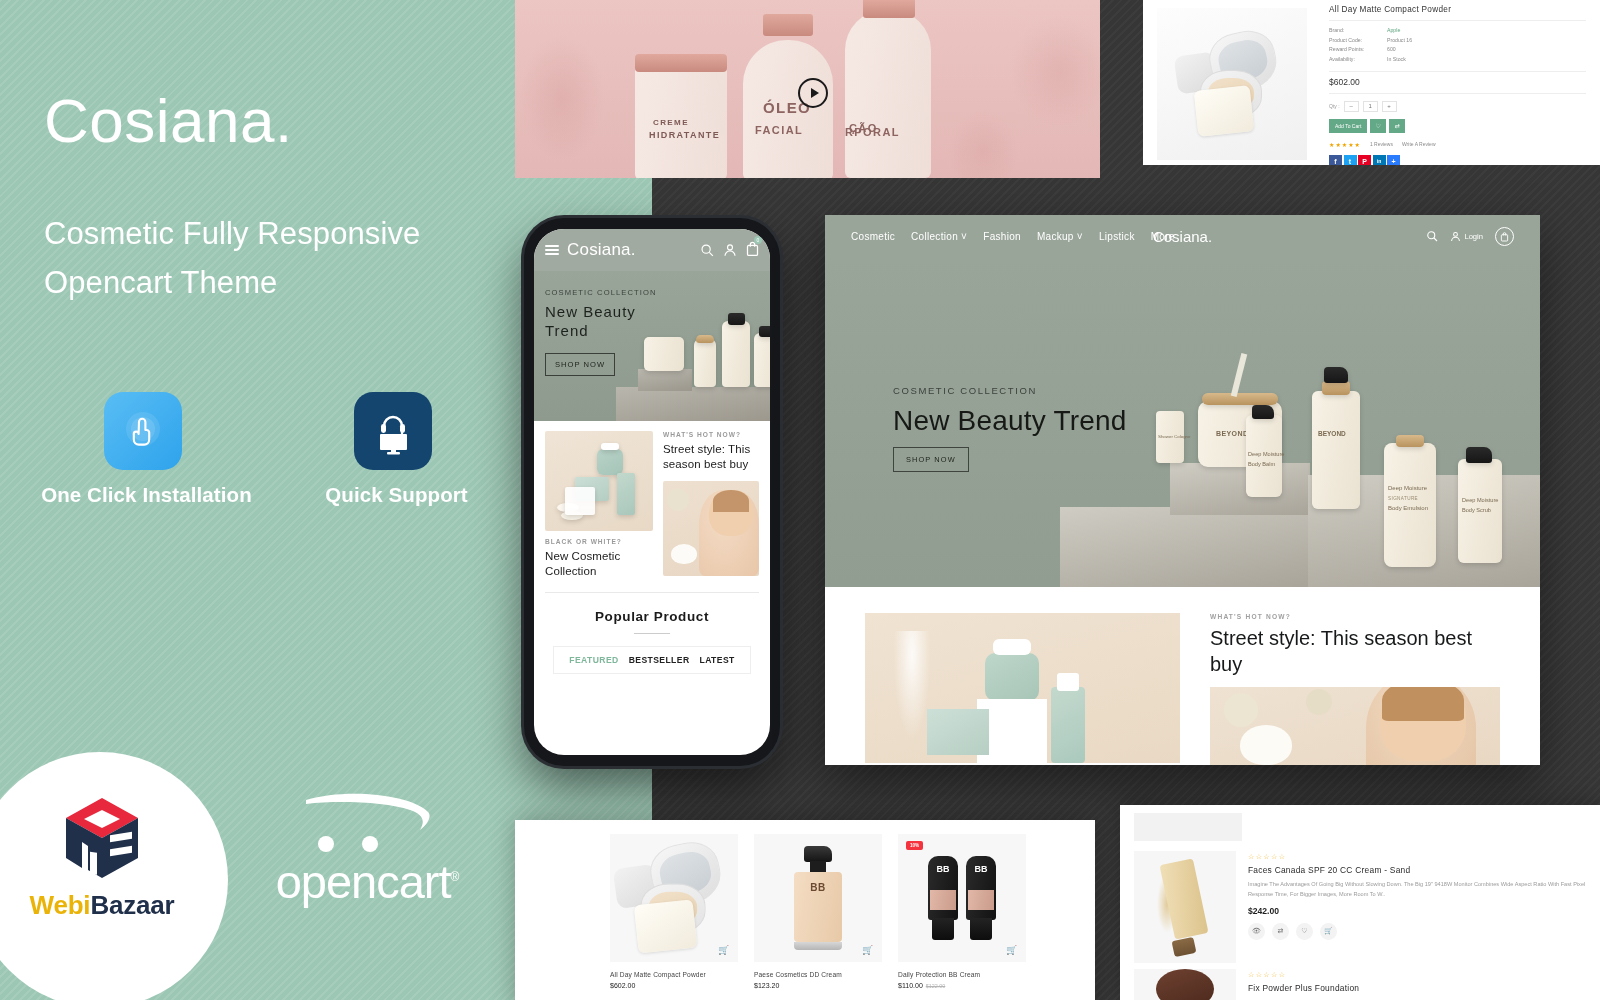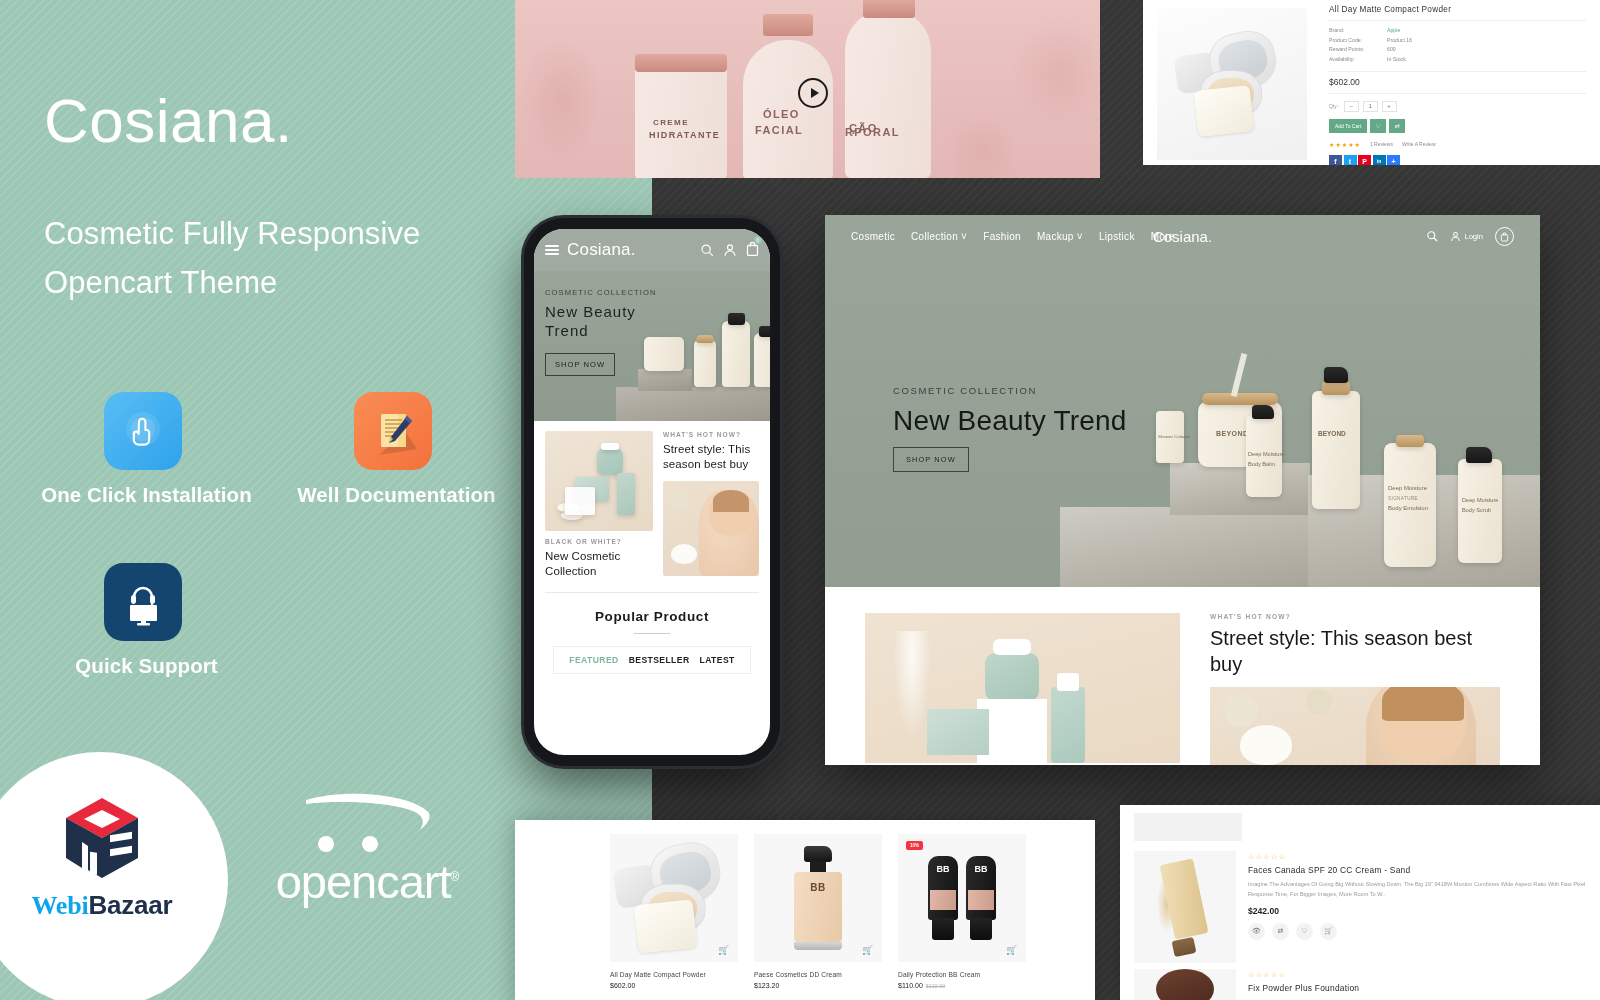--- a/index.html
+++ b/index.html
@@ -67,21 +67,21 @@
   .ic-support { background: #13456f; }
 
   .psd-text { color:#31c5f4; font-size: 43px; font-weight: 700; font-family:"Liberation Serif", serif; letter-spacing:-1px;}
 
   
   .wb-logo {
     position: absolute; left: 22px; top: 790px;
     width: 160px; display: flex; flex-direction: column; align-items: center;
   }
   .wb-name { font-size: 26px; font-weight: 700; margin-top: 4px; letter-spacing: -0.2px;}
-  .wb-name .a { color: #0ea5e9; font-family: Liberation Serif, serif; }
+  .wb-name .a { color: #eab308; }
   .wb-name .b { color: #20304a; }
 
   .oc-logo {
     position: absolute; left: 262px; top: 790px;
     width: 210px; display: flex; flex-direction: column; align-items: center;
   }
   .oc-name { font-size: 47px; color: #fff; font-weight: 400; letter-spacing: -1px; line-height: 1; }
   .oc-name sup { font-size: 12px; vertical-align: super; }
 
   
@@ -309,40 +309,20 @@
       <div class="ficon ic-oneclick">
         <svg width="46" height="46" viewBox="0 0 46 46">
           <circle cx="23" cy="21" r="17" fill="#ffffff" opacity="0.10"></circle>
           <circle cx="23" cy="21" r="12" fill="#ffffff" opacity="0.12"></circle>
           <path d="M19 14 a3.2 3.2 0 0 1 6.4 0 v8 h1.2 a2.6 2.6 0 0 1 2.6 2.6 v7 a5 5 0 0 1 -5 5 h-5.4 a5 5 0 0 1 -5 -5 v-5.6 a2.4 2.4 0 0 1 4.8 0 z" fill="none" stroke="#ffffff" stroke-width="2.1" stroke-linejoin="round"></path>
         </svg>
       </div>
       <div class="flabel">One Click Installation</div>
     </div>
 
-    <div class="feature">
-      <div class="ficon ic-doc">
-        <svg width="52" height="52" viewBox="0 0 52 52">
-          <path d="M38 26 L50 44 L12 50 Z" fill="#000000" opacity="0.13"></path>
-          <rect x="14" y="9" width="25" height="33" rx="1.5" fill="#fbe3a6"></rect>
-          <rect x="31" y="9" width="8" height="33" fill="#f6d98c"></rect>
-          <g stroke="#c79a4a" stroke-width="1.3">
-            <line x1="18" y1="15" x2="35" y2="15"></line>
-              <line x1="18" y1="19" x2="35" y2="19"></line>
-            <line x1="18" y1="23" x2="35" y2="23"></line>
-              <line x1="18" y1="27" x2="35" y2="27"></line>
-            <line x1="18" y1="31" x2="30" y2="31"></line>
-          </g>
-          <path d="M40 11 L45 16 L28 36 L22 38 L24 32 Z" fill="#2e3c6b"></path>
-          <path d="M40 11 L45 16 L42.5 18.5 L37.5 13.5 Z" fill="#4a5a94"></path>
-          <path d="M22 38 L24 32 L26 34 Z" fill="#f3c34b"></path>
-        </svg>
-      </div>
-      <div class="flabel">Well Documentation</div>
-    </div>
 
 
     <div class="feature">
       <div class="ficon ic-support">
         <svg width="52" height="52" viewBox="0 0 52 52">
           <path d="M17 21 a9 9 0 0 1 18 0" fill="none" stroke="#ffffff" stroke-width="2.6"></path>
           <rect x="14" y="19" width="5" height="9" rx="2.4" fill="#ffffff"></rect>
           <rect x="33" y="19" width="5" height="9" rx="2.4" fill="#ffffff"></rect>
           <path d="M35 27 v3 a4 4 0 0 1 -4 4 h-3" fill="none" stroke="#ffffff" stroke-width="2.2"></path>
           <circle cx="26.5" cy="34" r="2" fill="#ffffff"></circle>
@@ -386,21 +366,21 @@
 <div class="top-banner">
   <div class="tb-flora"></div>
 
   <div class="tb-bottle" style="left:120px;top:62px;width:92px;height:118px;border-radius:6px;"></div>
   <div class="tb-cap" style="left:120px;top:54px;width:92px;height:18px;"></div>
   <div class="tb-label" style="left:138px;top:118px;">CREME</div>
   <div class="tb-label" style="left:134px;top:130px;font-size:9px;">HIDRATANTE</div>
 
   <div class="tb-bottle" style="left:228px;top:40px;width:90px;height:140px;border-radius:44px 44px 6px 6px;"></div>
   <div class="tb-cap" style="left:248px;top:14px;width:50px;height:22px;border-radius:3px;"></div>
-  <div class="tb-label" style="left:248px;top:108px;font-size:11px;color:#8d6460;">ÓLEO</div>
+  <div class="tb-label" style="left:248px;top:99px;font-size:15px;color:#8d6460;">ÓLEO</div>
   <div class="tb-label" style="left:240px;top:124px;font-size:11px;color:#8d6460;">FACIAL</div>
 
   <div class="tb-bottle" style="left:330px;top:10px;width:86px;height:168px;border-radius:40px 40px 6px 6px;"></div>
   <div class="tb-cap" style="left:348px;top:0px;width:52px;height:18px;border-radius:0 0 3px 3px;"></div>
   <div class="tb-label" style="left:334px;top:122px;font-size:11px;color:#8d6460;">ÇÃO</div>
   <div class="tb-label" style="left:330px;top:126px;font-size:11px;color:#8d6460;">RPORAL</div>
 
   <div class="tb-play">
       <i></i>
     </div>

